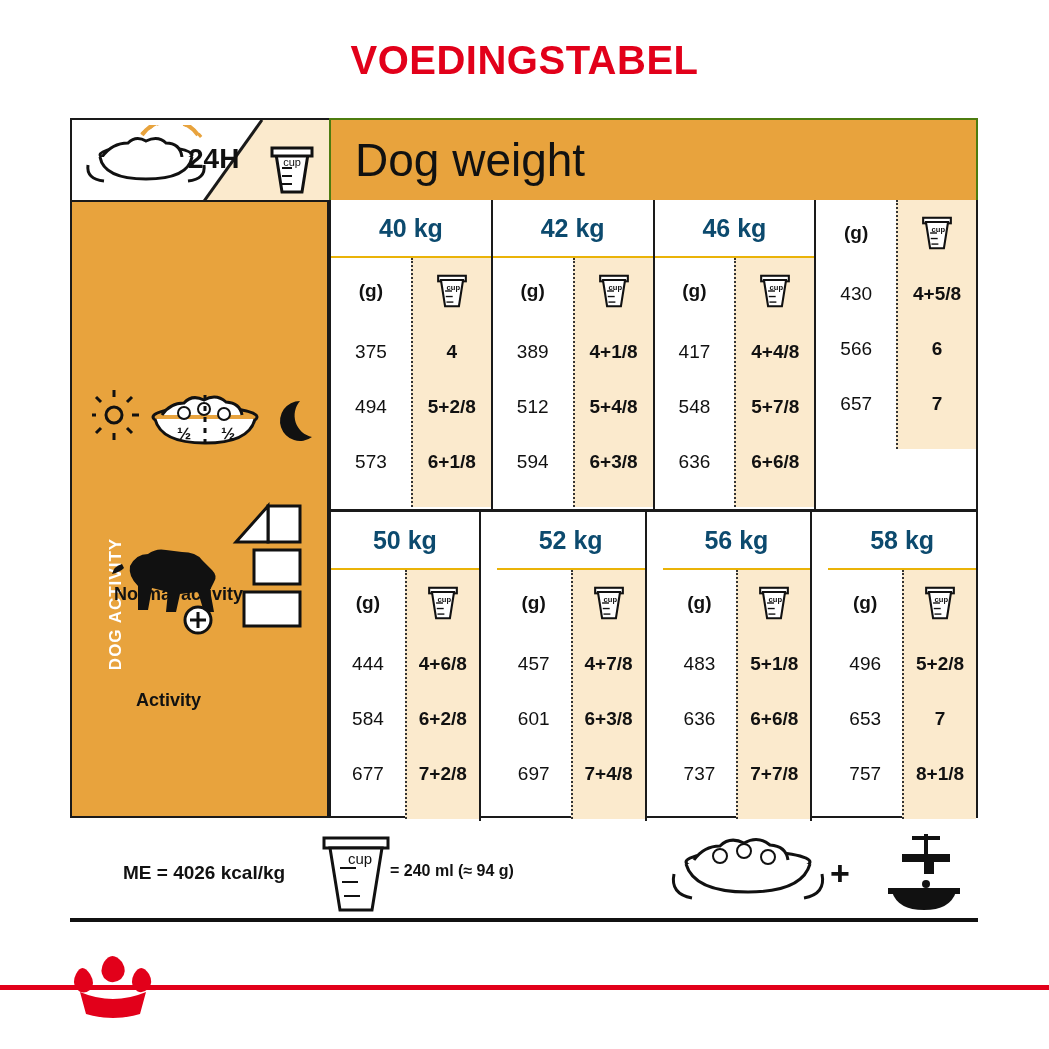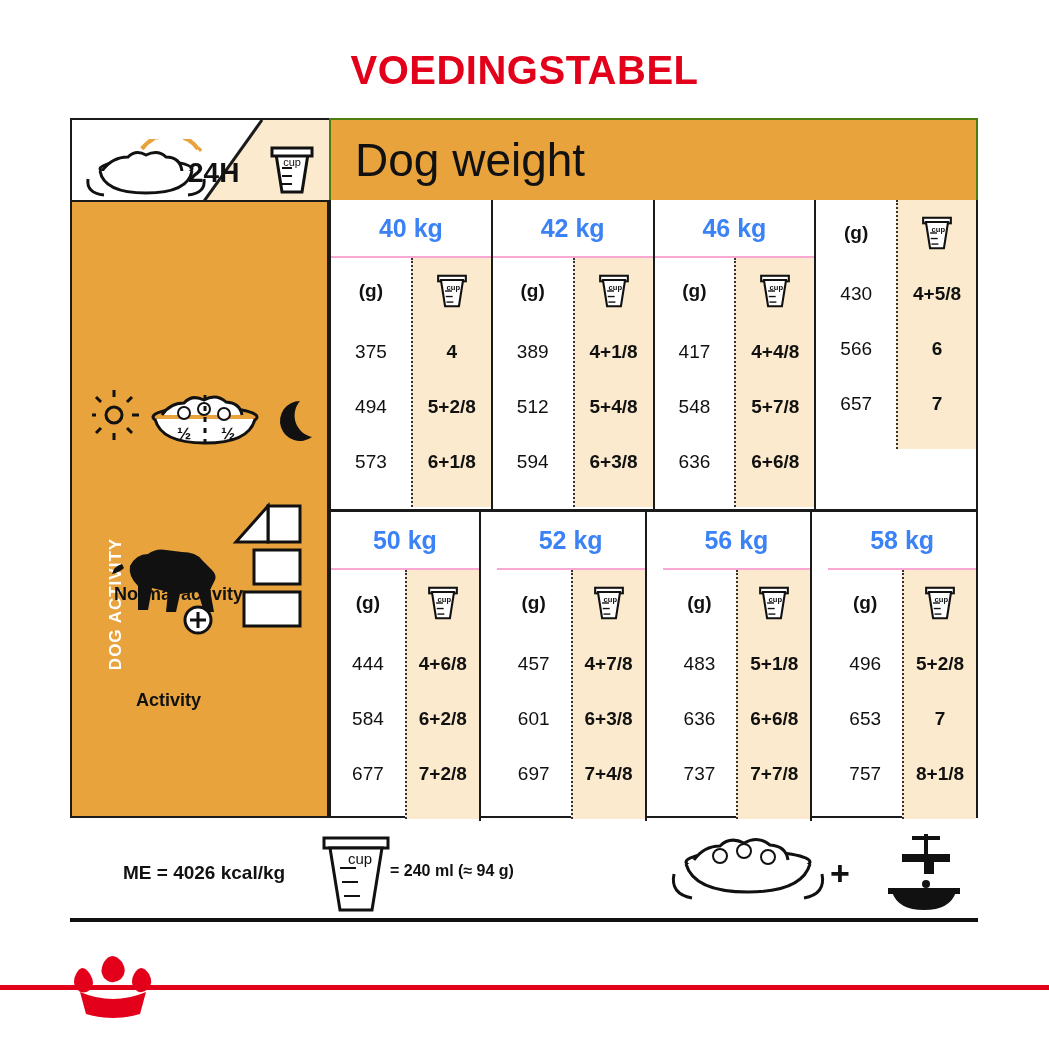--- a/index.html
+++ b/index.html
@@ -10,21 +10,21 @@
   body {
     width: 1049px;
     height: 1049px;
     font-family: "Liberation Sans", sans-serif;
     position: relative;
     overflow: hidden;
   }
   
   .title {
     position: absolute;
-    top: 48px;
+    top: 38px;
     left: 0;
     width: 1049px;
     text-align: center;
     color: #e2001a;
     font-size: 40px;
     font-weight: bold;
     letter-spacing: 0.5px;
   }
 
   
@@ -110,22 +110,22 @@
   }
   .wcol:last-child { border-right: none; }
 
   .whead {
     height: 58px;
     display: flex;
     align-items: center;
     justify-content: center;
     font-size: 25px;
     font-weight: bold;
-    color: #3b82f6;
-    border-bottom: 2px solid #f9a8d4;
+    color: #0c4a6e;
+    border-bottom: 2px solid #eab308;
     box-sizing: border-box;
   }
   .sub {
     display: flex;
     height: 249px;
   }
   .gcol, .ccol {
     width: 50%;
     box-sizing: border-box;
     display: flex;
@@ -199,21 +199,21 @@
     top: 488px;
     font-size: 18px;
     font-weight: bold;
     color: #111;
   }
 
   
   .h24 {
     position: absolute;
     left: 12px;
-    top: 19px;
+    top: 5px;
     width: 180px;
     height: 74px;
   }
   .h24 .txt {
     position: absolute;
     left: 104px;
     top: 18px;
     font-size: 28px;
     font-weight: bold;
     color: #111;

